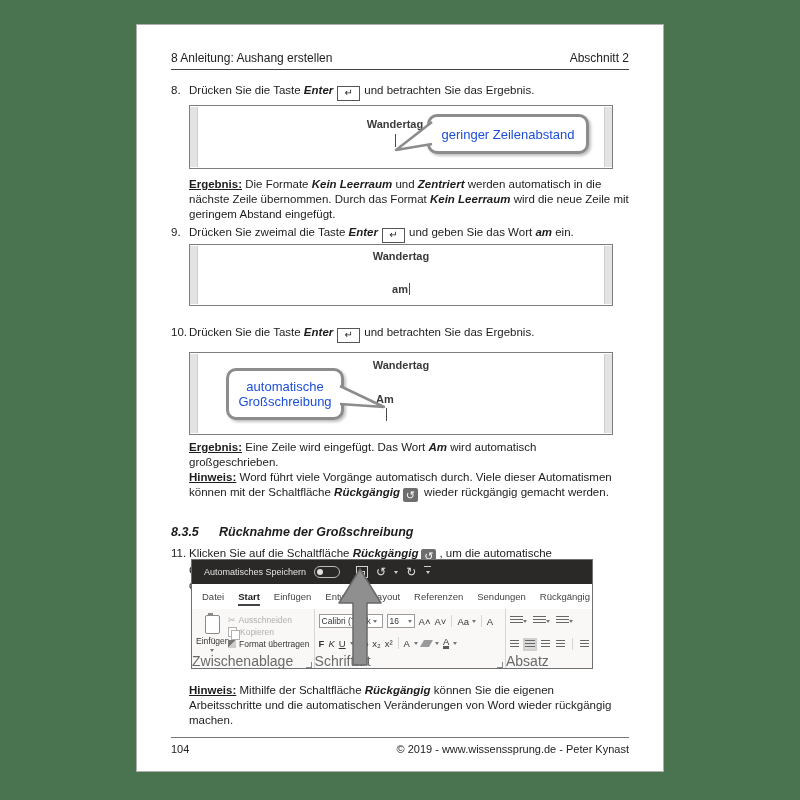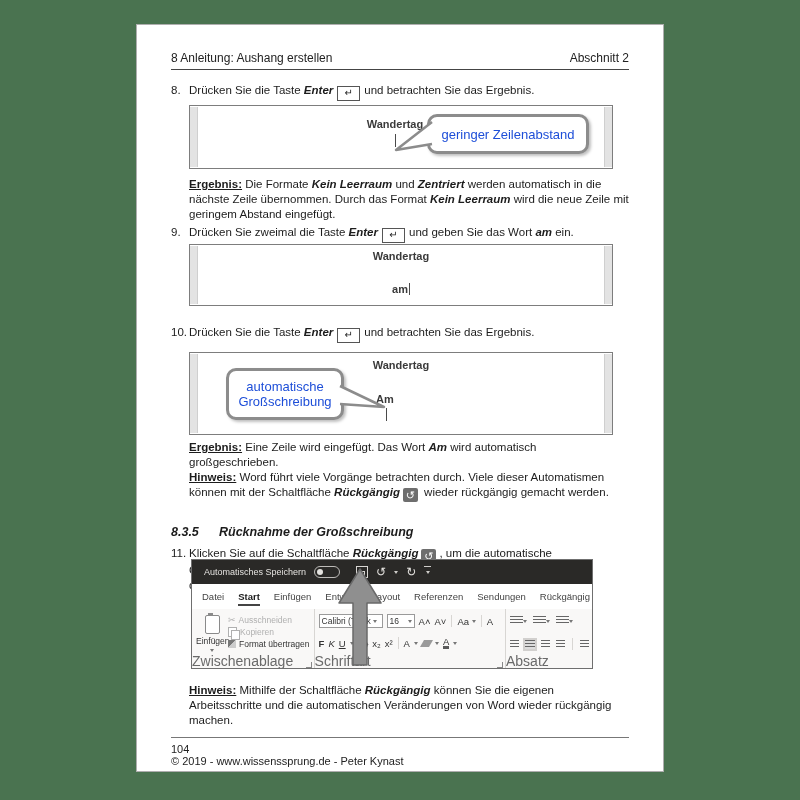--- a/index.html
+++ b/index.html
@@ -6,21 +6,21 @@
   body{width:800px;height:800px;background:#4a7350;position:relative;overflow:hidden;
        font-family:"Liberation Sans",sans-serif;color:#1c1c1c;}
   .sheet{position:absolute;left:136px;top:24px;width:528px;height:748px;background:#fff;
          border:1px solid #aeaeae;box-sizing:border-box;}
   .abs{position:absolute;}
   
   .hd{left:34px;right:34px;top:26px;font-size:12px;display:flex;justify-content:space-between;
       border-bottom:1px solid #444;padding-bottom:4px;color:#222;}
   .ft{left:34px;right:34px;top:712px;font-size:11px;}
   .ft .rule{border-top:1px solid #777;margin-bottom:5px;}
-  .ft .row{display:flex;justify-content:space-between;color:#222;flex-direction:column;}
+  .ft .row{display:flex;justify-content:space-between;color:#222;}
   
   .step{left:34px;right:34px;display:flex;font-size:11.5px;line-height:15px;}
   .step .num{flex:none;width:18px;}
   .para{left:52px;right:34px;font-size:11.5px;line-height:15px;}
   .lbl{font-weight:bold;text-decoration:underline;}
   .bi{font-weight:bold;font-style:italic;}
   .keycap{display:inline-block;border:1px solid #555;background:#fff;min-width:17px;height:13px;
           line-height:12px;text-align:center;font-size:10px;margin:0 4px;vertical-align:-2px;padding:0 2px;}
   .undo-chip{display:inline-block;width:15px;height:14px;background:#6e6e6e;color:#fff;border-radius:2px;
           font-size:11px;line-height:14px;text-align:center;margin:0 3px;vertical-align:-3px;}
@@ -141,21 +141,21 @@
     <svg class="tail" style="left:147px;top:30px" width="52" height="28">
       <polygon points="3,3 3,21 47,24" fill="#ffffff"></polygon>
       <path d="M3,3 L47,24 L3,21" fill="none" stroke="#8c8c8c" stroke-width="2.5" stroke-linejoin="round"></path>
     </svg>
     <div class="dword" style="left:186px;right:auto;top:40px">Am</div>
     <span class="tcursor" style="left:196px;top:55px"></span>
   </div>
 
   <div class="abs para" style="top:415px">
     <div><span class="lbl">Ergebnis:</span><span> Eine Zeile wird eingefügt. Das Wort </span><span class="bi">Am</span><span> wird automatisch großgeschrieben.</span></div>
-    <div><span class="lbl">Hinweis:</span><span> Word führt viele Vorgänge betrachten durch. Viele dieser Automatismen können mit der Schaltfläche </span><span class="bi">Rückgängig</span><span class="undo-chip">↺</span><span> wieder rückgängig gemacht werden.</span></div>
+    <div><span class="lbl">Hinweis:</span><span> Word führt viele Vorgänge automatisch durch. Viele dieser Automatismen können mit der Schaltfläche </span><span class="bi">Rückgängig</span><span class="undo-chip">↺</span><span> wieder rückgängig gemacht werden.</span></div>
   </div>
 
   <div class="abs h835">
     <span class="hn">8.3.5</span>
     <span>Rücknahme der Großschreibung</span>
   </div>
 
   <div class="abs step" style="top:521px">
     <span class="num">11.</span>
     <span><span>Klicken Sie auf die Schaltfläche </span><span class="bi">Rückgängig</span><span class="undo-chip">↺</span><span>, um die automatische Großschreibung wie-</span><div>der rückgängig zu machen.</div></span>

